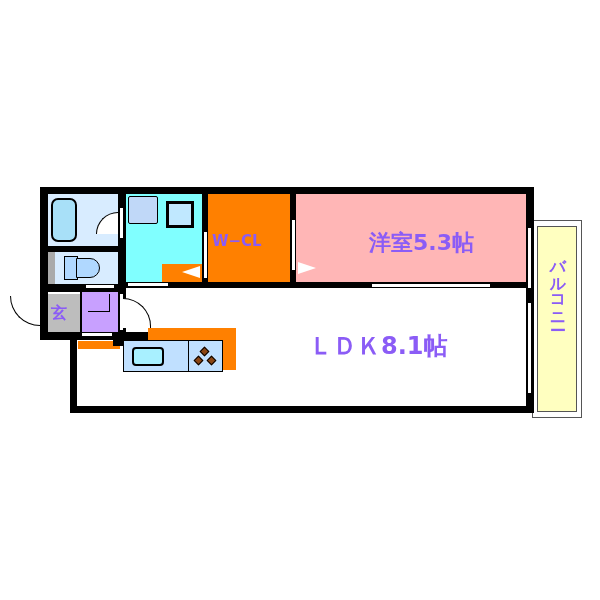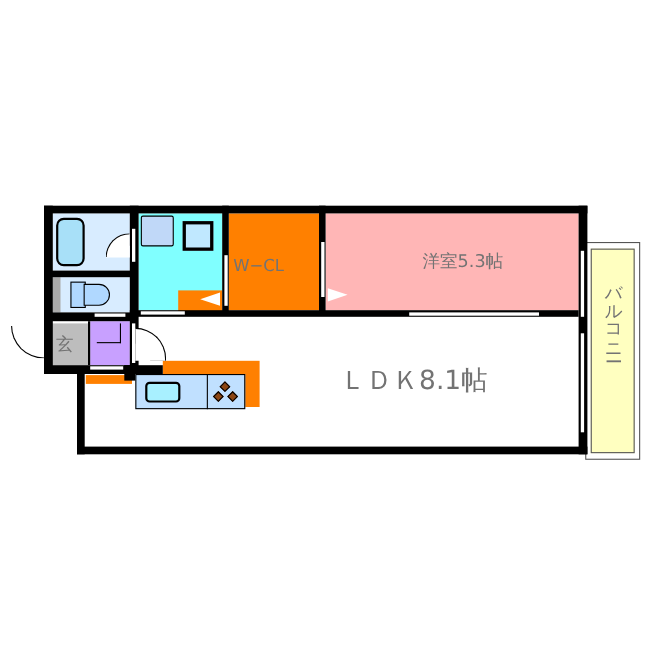--- a/index.html
+++ b/index.html
@@ -1,31 +1,31 @@
 <!DOCTYPE html>
 <html><head>
 <meta charset="utf-8">
 <style>
   html, body { margin:0; padding:0; background:#ffffff; }
   body { width:600px; height:600px; position:relative; overflow:hidden; font-family:"DejaVu Sans", sans-serif; }
   .abs { position:absolute; box-sizing:border-box; }
   .wall { position:absolute; background:#000; }
-  .label { position:absolute; color:#737373; font-weight:normal; white-space:nowrap; }
+  .label { position:absolute; color:#8b5cf6; font-weight:bold; white-space:nowrap; }
 </style>
 </head>
 <body>
 
 <div>
 
   <div class="abs" style="left:532px;top:220px;width:50px;height:198px;border:1px solid #555;background:#fff;"></div>
   <div class="abs" style="left:537px;top:226px;width:40px;height:186px;background:#ffffc0;border:1px solid #555;"></div>
   <div class="label" style="left:548px;top:248px;width:20px;font-size:16px;writing-mode:vertical-rl;line-height:20px;">バルコニー</div>
 
   <div class="abs" style="left:296px;top:194px;width:230px;height:88px;background:#ffb6b6;"></div>
-  <div class="label" style="left:384px;top:228px;font-size:16px;">洋室5.3帖</div>
+  <div class="label" style="left:369px;top:228px;font-size:22px;">洋室5.3帖</div>
 
   <div class="abs" style="left:208px;top:194px;width:82px;height:88px;background:#ff8000;"></div>
   <div class="label" style="left:212px;top:232px;font-size:15px;">W−CL</div>
 
   <div class="abs" style="left:126px;top:194px;width:76px;height:88px;background:#80ffff;"></div>
   <div class="abs" style="left:128px;top:196px;width:30px;height:28px;background:#c0d8f8;border:1px solid #000;border-radius:2px;"></div>
   <div class="abs" style="left:166px;top:201px;width:28px;height:27px;background:#c0e8ff;border:3px solid #000;"></div>
   <div class="abs" style="left:162px;top:264px;width:40px;height:20px;background:#ff8000;"></div>
 
   <div class="abs" style="left:48px;top:194px;width:70px;height:52px;background:#d8ecff;"></div>

